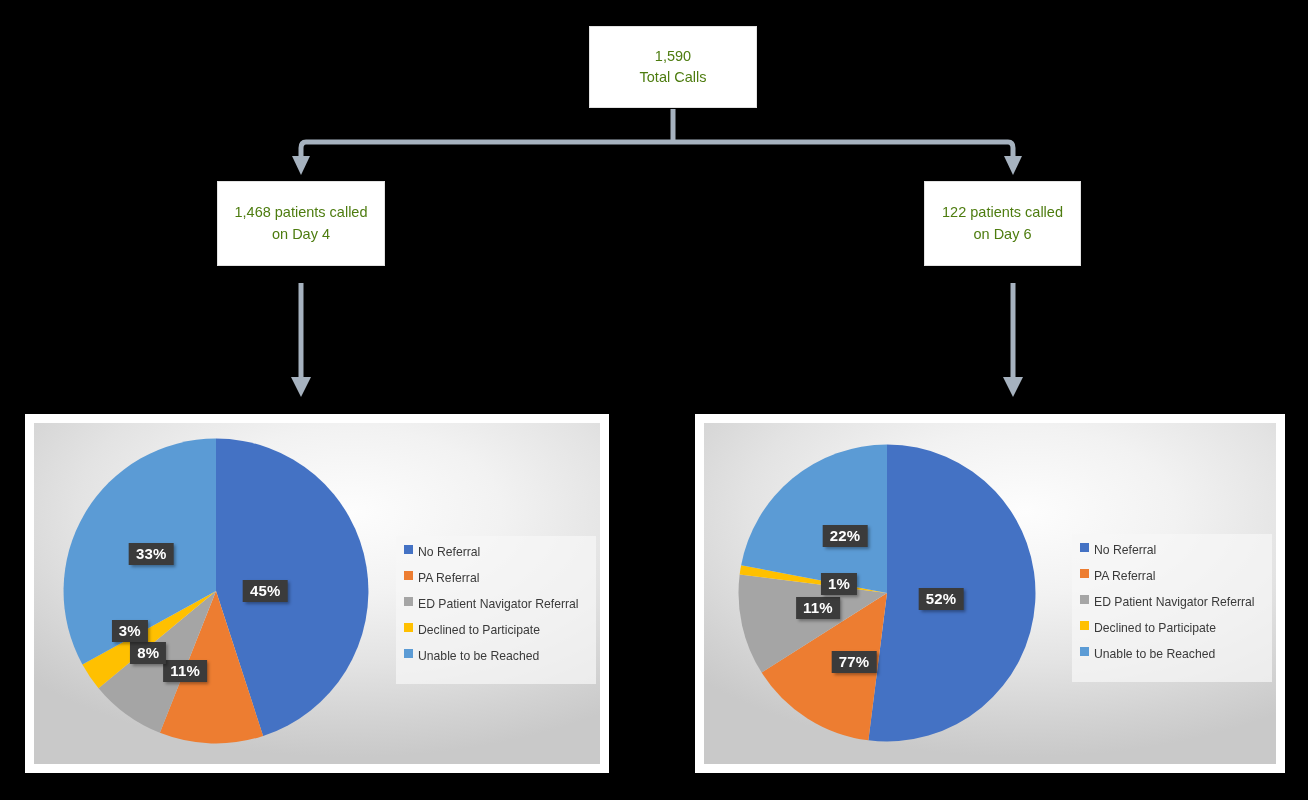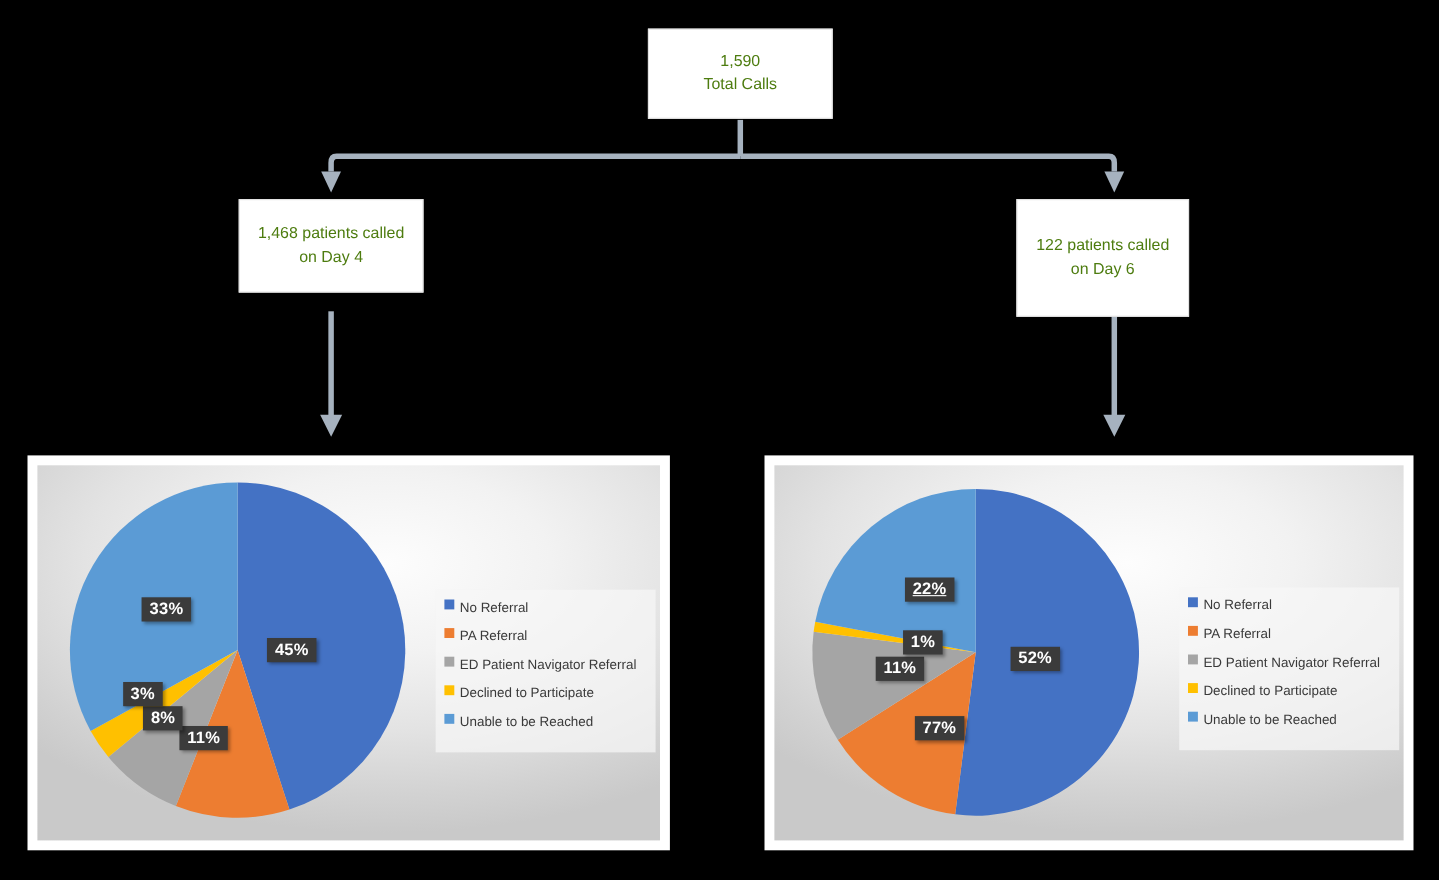--- a/index.html
+++ b/index.html
@@ -45,21 +45,21 @@
     width: 168px; height: 82px;
     font-size: 14.5px;
   }
   #box-day4 {
     left: 217px; top: 181px;
     width: 168px; height: 85px;
     font-size: 14.5px;
   }
   #box-day8 {
     left: 924px; top: 181px;
-    width: 157px; height: 107px;
+    width: 157px; height: 85px;
     font-size: 14.5px;
   }
 
   
   .connector-svg {
     position: absolute;
     left: 0; top: 0;
     width: 1308px; height: 800px;
     pointer-events: none;
   }
@@ -231,21 +231,21 @@
               <path d="M 100 100 L 16.41 153.05 A 99 99 0 0 1 1.78 87.59 Z" fill="#A5A5A5"></path>
               <path d="M 100 100 L 1.78 87.59 A 99 99 0 0 1 2.75 81.45 Z" fill="#FFC000"></path>
               <path d="M 100 100 L 2.75 81.45 A 99 99 0 0 1 100.00 1.00 Z" fill="#5B9BD5"></path>
             </g>
         </svg>
         <div id="pie-labels-1">
             <div class="slice-label" style="left: 68%; top: 52%;">52%</div>
             <div class="slice-label" style="left: 39%; top: 73%;">77%</div>
             <div class="slice-label" style="left: 27%; top: 55%;">11%</div>
             <div class="slice-label" style="left: 34%; top: 47%;">1%</div>
-            <div class="slice-label" style="left: 36%; top: 31%; text-decoration: underline;">22%</div>
+            <div class="slice-label" style="left: 36%; top: 31%;">22%</div>
           </div>
       </div>
 
       <div class="legend" id="legend-right">
           <div class="legend-row">
             <span class="legend-swatch" style="background: rgb(68, 114, 196);"></span>
             <span>No Referral</span>
           </div>
           <div class="legend-row">
             <span class="legend-swatch" style="background: rgb(237, 125, 49);"></span>

